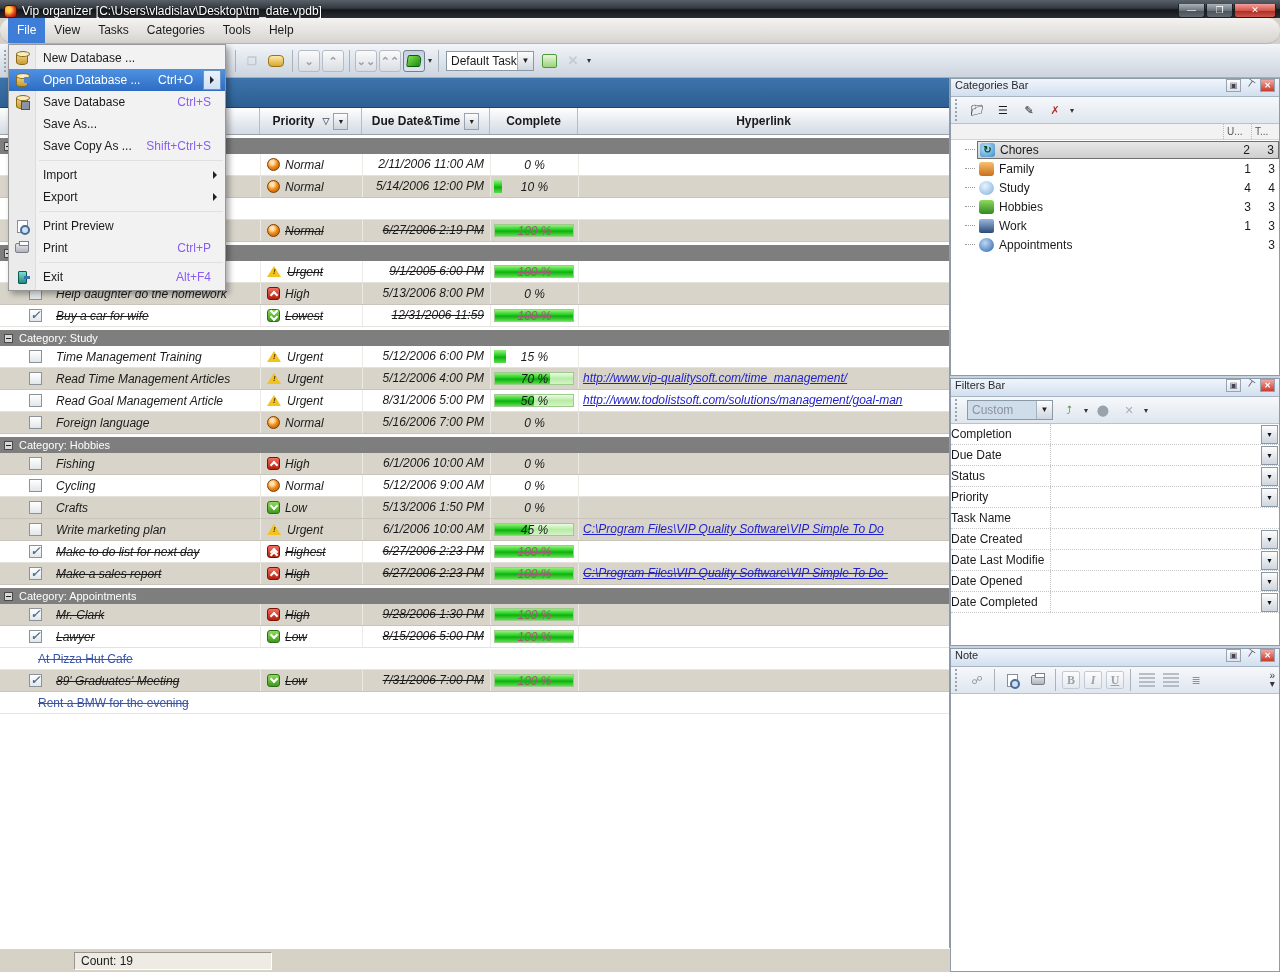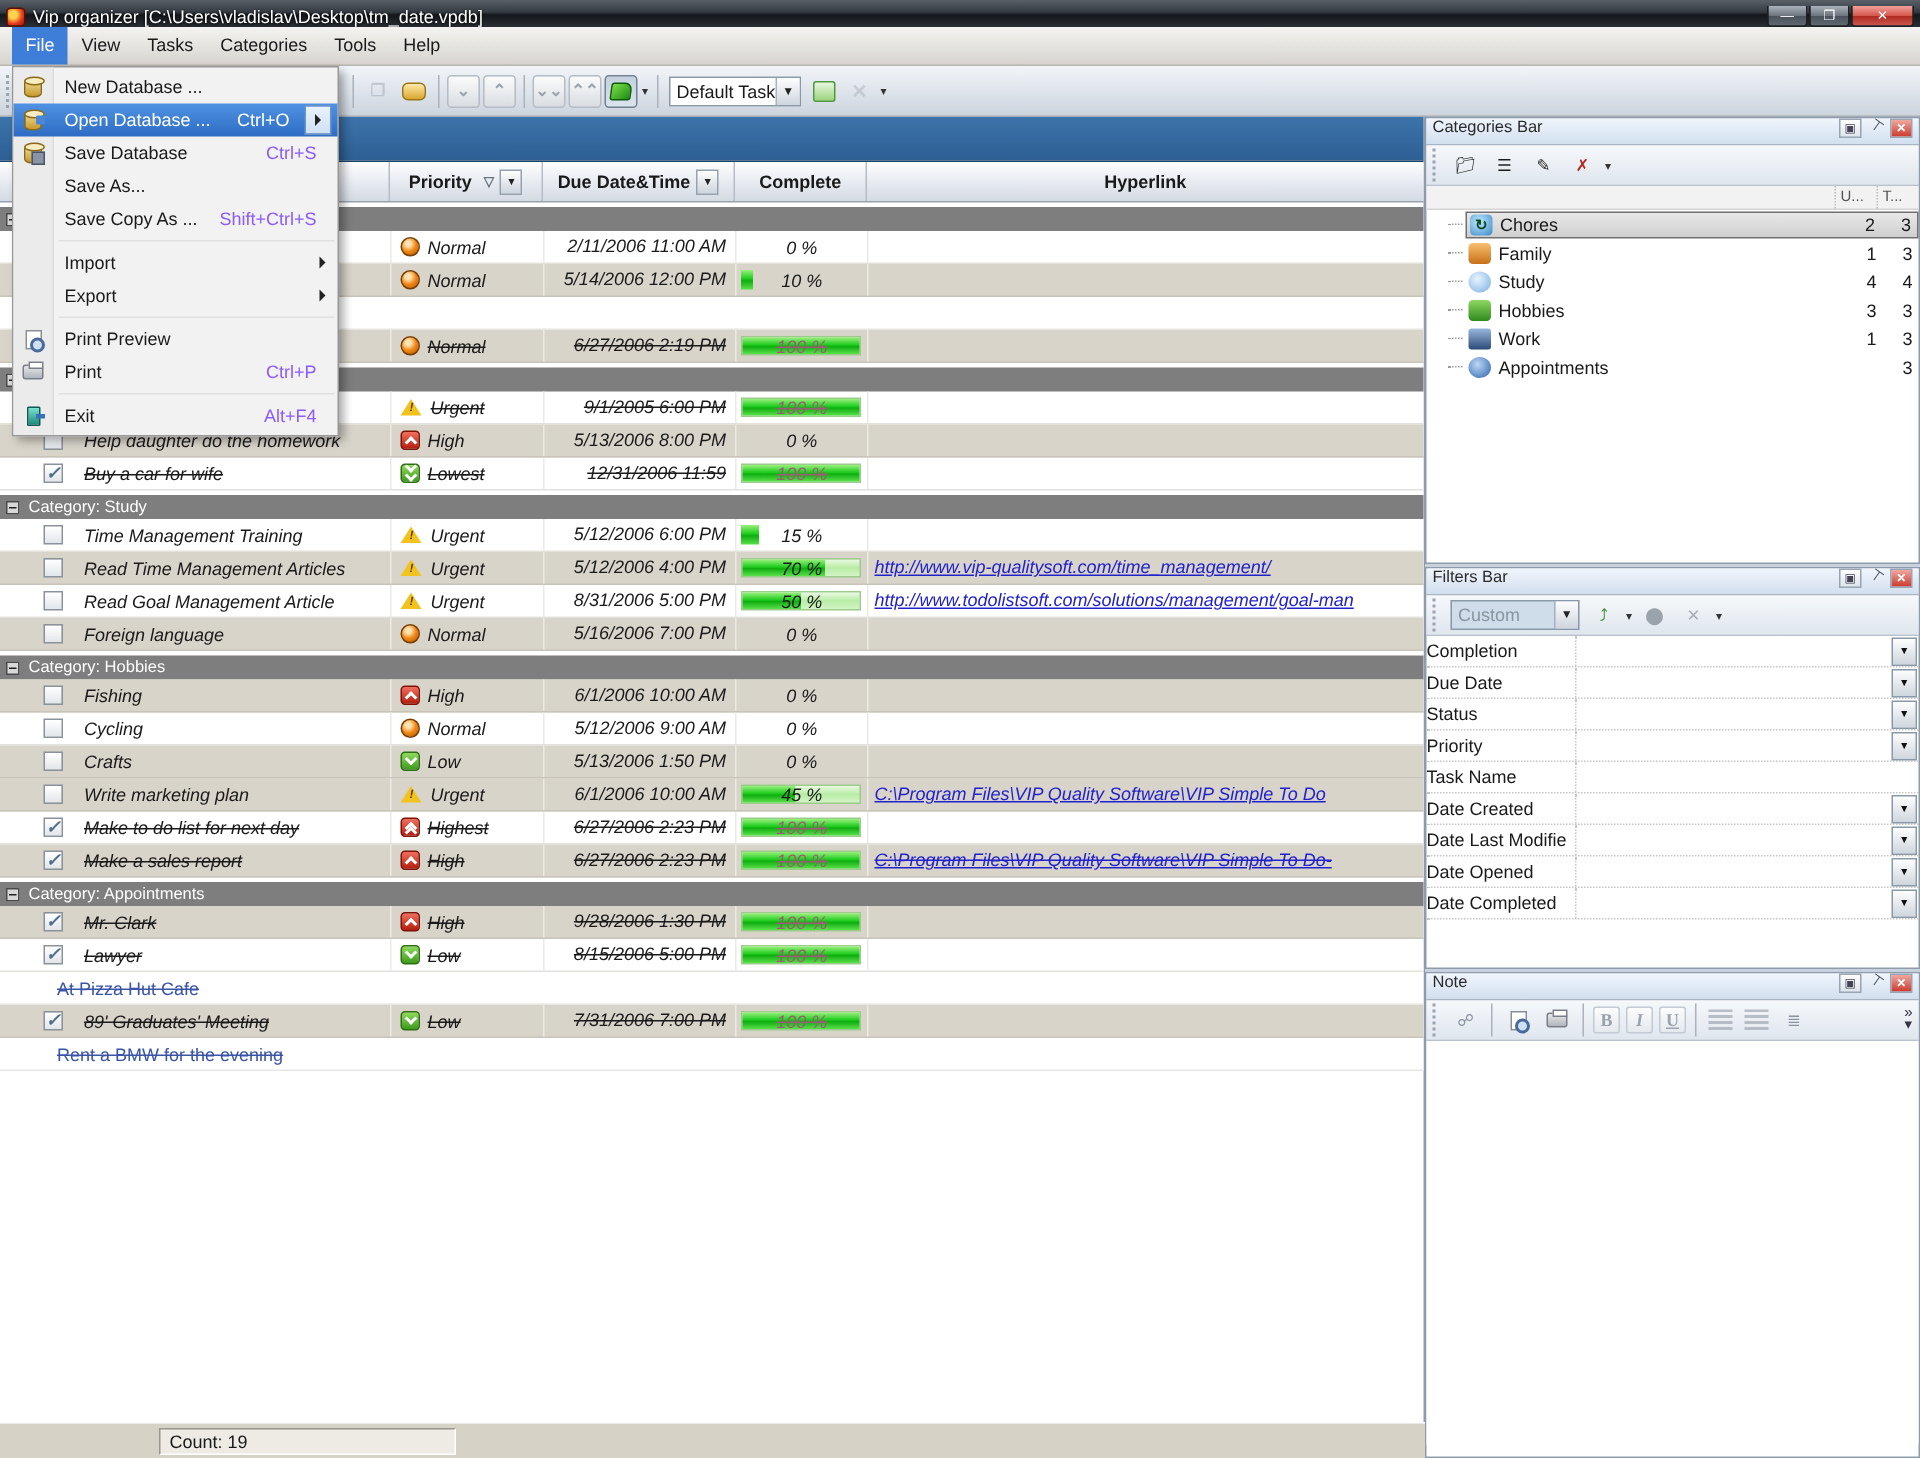--- a/index.html
+++ b/index.html
@@ -15,21 +15,21 @@
     background:radial-gradient(circle at 35% 35%, #ffd24a 0 25%, #e23c1e 60%, #8c1200 100%); border:1px solid #5a1000; }
   #title-text { color:#fff; font-size:12px; text-shadow:0 1px 2px #000; white-space:nowrap; }
   #win-buttons { margin-left:auto; display:flex; }
   .winbtn { width:27px; height:14px; margin-left:1px; border:1px solid #1c1f24; border-top:none; border-radius:0 0 3px 3px;
     background:linear-gradient(#aab2bb, #6b737c 50%, #4a525b 52%, #606870); color:#fff; font-size:9px; line-height:13px; text-align:center; }
   .winbtn.close { width:42px; background:linear-gradient(#f2a09a, #d4574c 50%, #b02a20 52%, #c8574e); }
 
   
   #menubar { position:absolute; left:0; top:18px; width:1280px; height:26px;
     background:linear-gradient(#f4f3f1, #e3e1dd 60%, #d6d3cf); border-bottom:1px solid #b9b5b0;
-    display:flex; align-items:stretch; padding-left:8px; }
+    display:flex; align-items:stretch; padding-left:8px;border-radius:13px; }
   .menu-item { padding:0 9px; line-height:25px; color:#1a1a1a; }
   .menu-item.open { background:#3e7ed8; color:#fff; }
 
   
   #toolbar { position:absolute; left:0; top:44px; width:1280px; height:34px;
     background:linear-gradient(#f2f5f9, #dde3ea 55%, #ccd4de); border-bottom:1px solid #a5adb8;
     display:flex; align-items:center; }
   .grip { width:5px; height:22px; margin:0 4px; border-left:2px dotted #9aa4b0; }
   .tb-sep { width:1px; height:22px; background:#aab2bc; margin:0 4px; }
   .tbtn { width:22px; height:22px; margin:0 1px; border-radius:3px; display:flex; align-items:center; justify-content:center; }
@@ -92,21 +92,21 @@
   .bar-track.solid { background:linear-gradient(#eafbe2,#b8eca6 50%,#d2f4c4); border:1px solid #9ccc8c; }
   .bar-fill { position:absolute; left:0; top:0; bottom:0; background:linear-gradient(#98f07c,#1ecc1e 45%,#0fae10 55%,#5ae04a); }
   .pct-text { position:relative; z-index:2; font-size:12px; }
   .pct-text.struck { text-decoration:line-through; color:#9c5c74; }
 
   .note-row { height:22px; display:flex; align-items:center; padding-left:38px; border-bottom:1px solid #e8e6e0; color:#3a55a8; }
   .note-row span { text-decoration:line-through; }
 
   
   #statusbar { position:absolute; left:0; top:948px; width:950px; height:24px; background:#d6d2c6; border-top:1px solid #fff; display:flex; align-items:center; }
-  #count-box { margin-left:106px; width:198px; height:18px; background:#edebe4; border:1px solid #9a968e; border-bottom-color:#fff; border-right-color:#fff; line-height:16px; padding-left:6px; }
+  #count-box { margin-left:74px; width:198px; height:18px; background:#edebe4; border:1px solid #9a968e; border-bottom-color:#fff; border-right-color:#fff; line-height:16px; padding-left:6px; }
 
   
   #right-col { position:absolute; left:950px; top:78px; width:330px; height:894px; background:#c8d2de; }
   .panel { position:absolute; left:0; width:330px; border:1px solid #8e9bab; background:#fff; }
   .panel-title { height:18px; background:linear-gradient(#f0f5fc,#d2dfef); border-bottom:1px solid #a8b4c4; display:flex; align-items:flex-start; padding:0 4px; font-size:11px; color:#2a2a2a; }
   .pt-icons { margin-left:auto; display:flex; align-items:center; }
   .pticon { width:15px; height:13px; margin-left:2px; border:1px solid #98a4b2; background:linear-gradient(#fff,#dde4ec); font-size:8px; line-height:11px; text-align:center; color:#445; }
   .pticon.closei { background:linear-gradient(#f0a8a0,#cc3a2c); color:#fff; font-weight:bold; }
   .pin-glyph { display:inline-block; transform:rotate(35deg); font-size:10px; line-height:10px; }
   .panel-toolbar { height:27px; background:linear-gradient(#f6f8fb,#dfe6ee); border-bottom:1px solid #b8c2ce; display:flex; align-items:center; }

